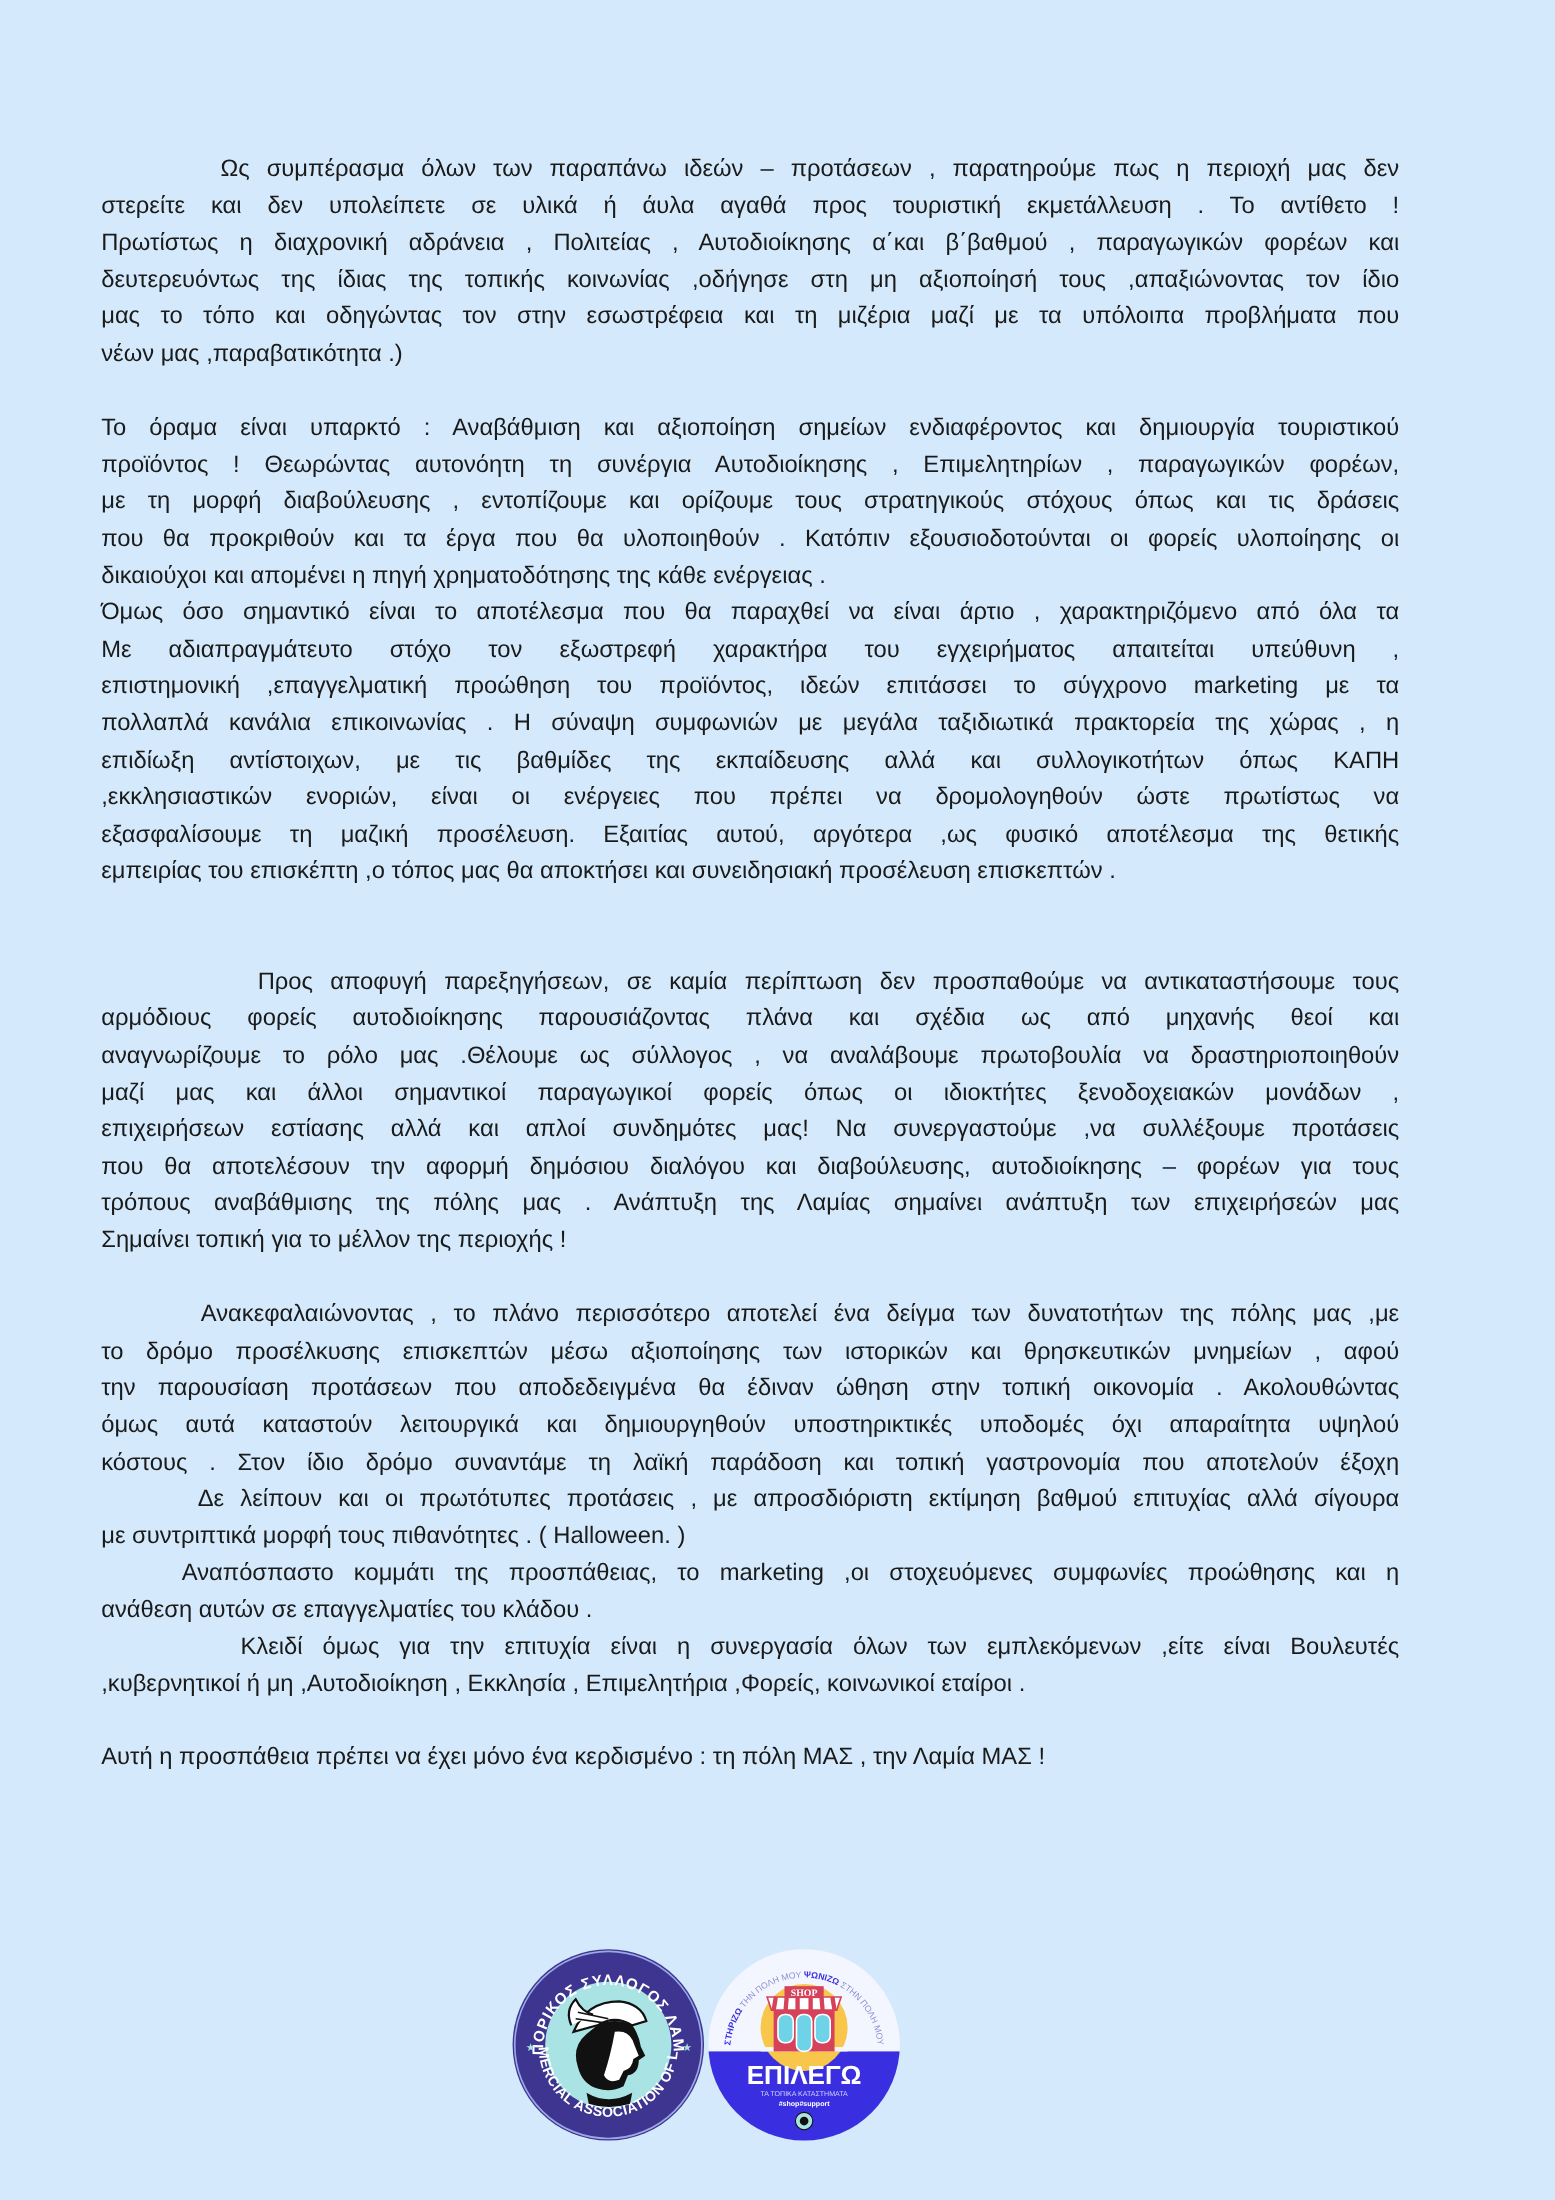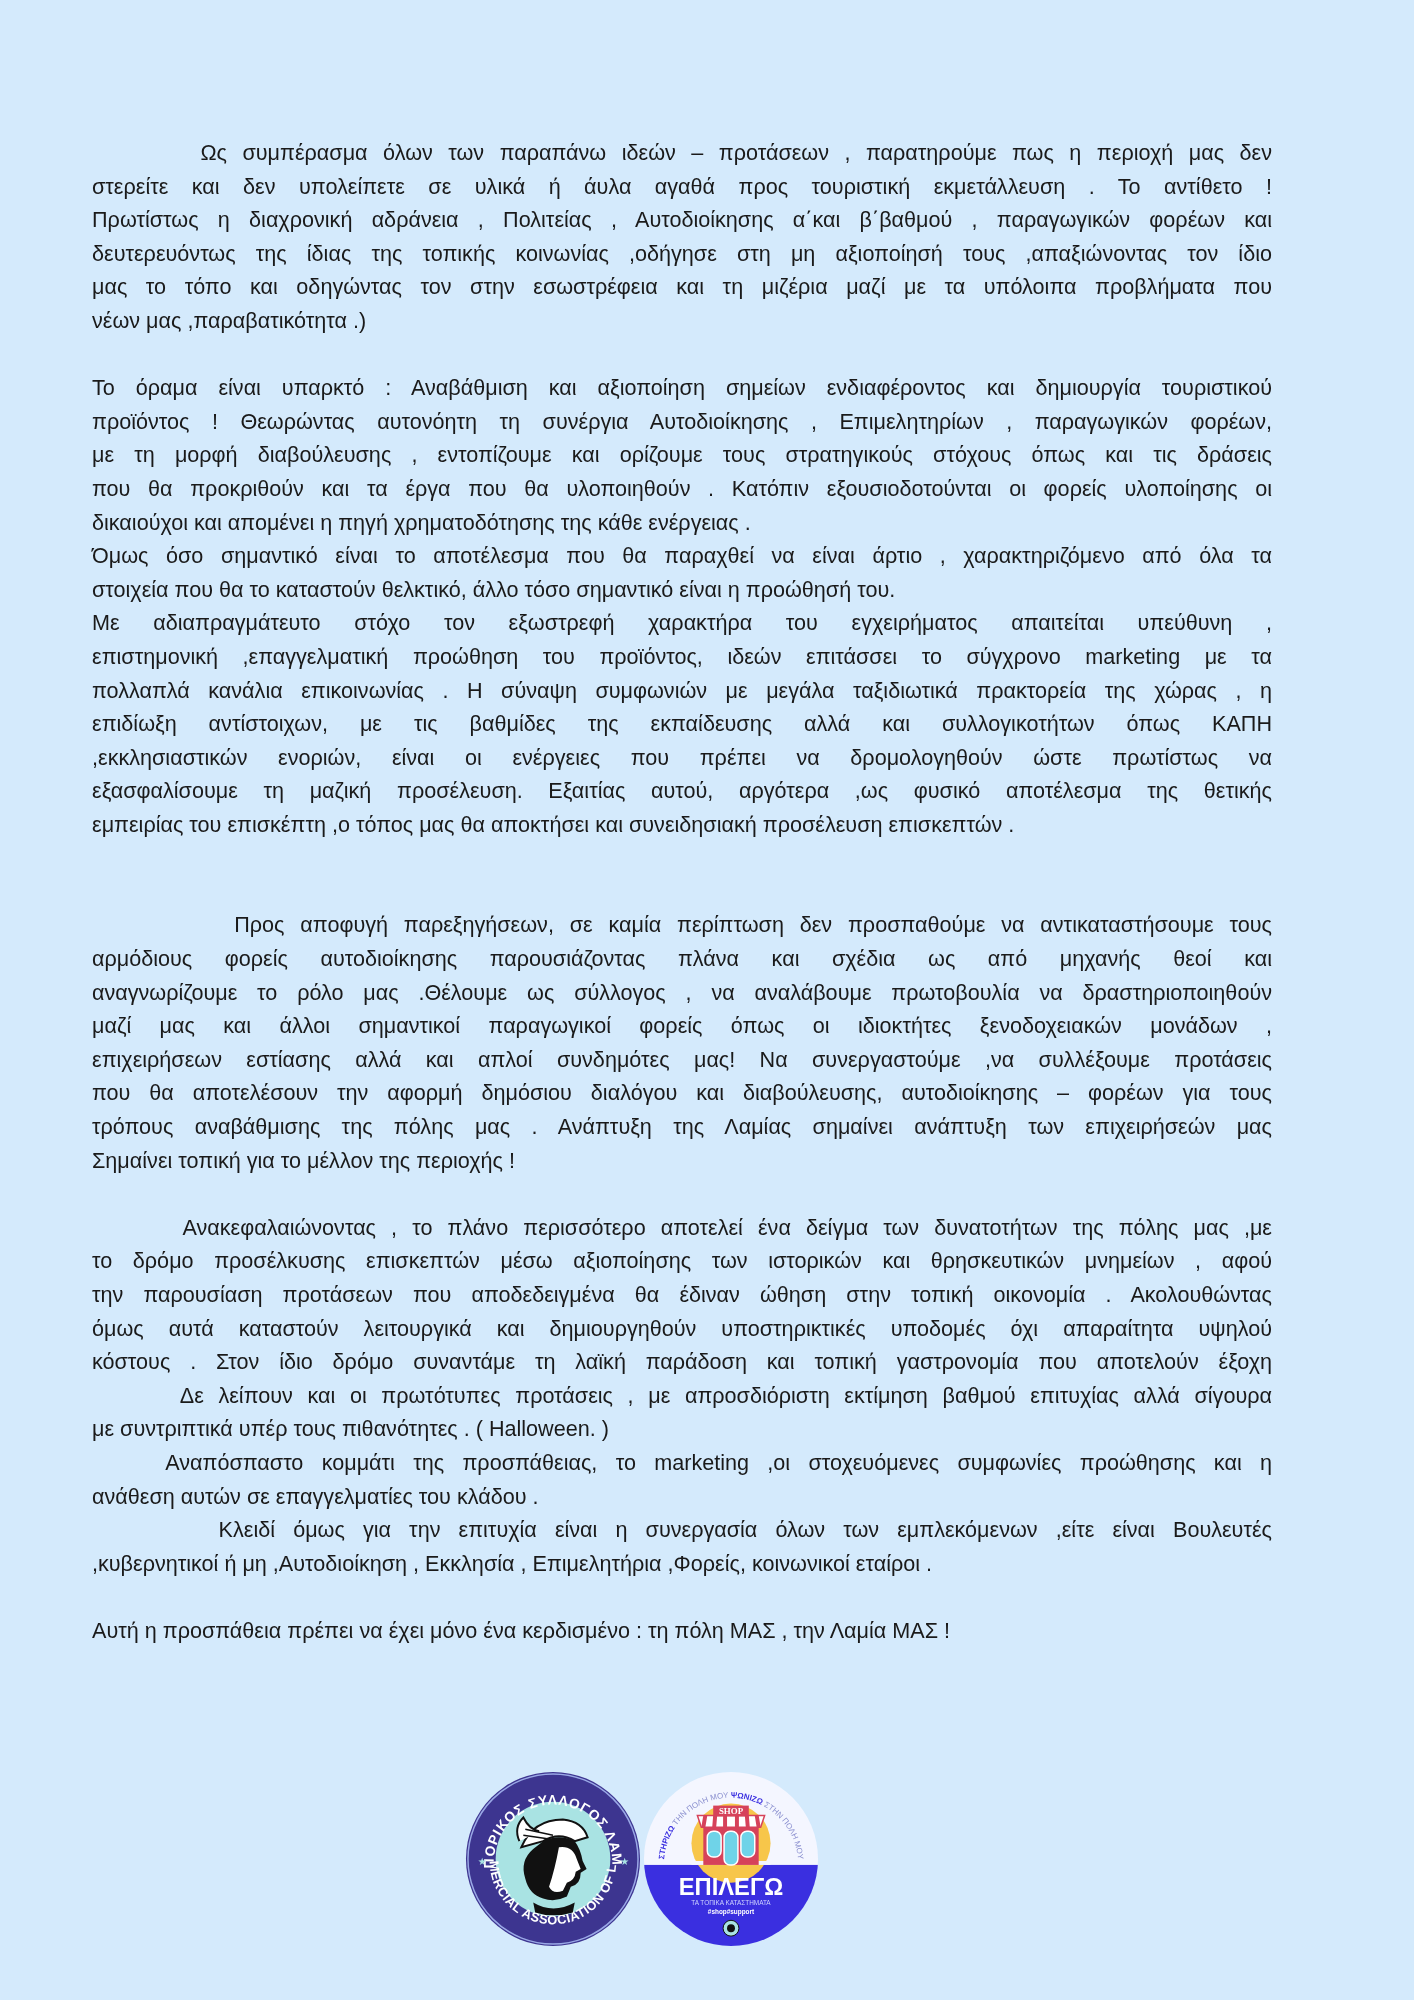--- a/index.html
+++ b/index.html
@@ -38,21 +38,20 @@
   <div class="gap1"></div>
   <p class="para">
     <span class="ln">Το όραμα είναι υπαρκτό : Αναβάθμιση και αξιοποίηση σημείων ενδιαφέροντος και δημιουργία τουριστικού</span>
     <span class="ln">προϊόντος ! Θεωρώντας αυτονόητη τη συνέργια Αυτοδιοίκησης , Επιμελητηρίων , παραγωγικών φορέων,</span>
     <span class="ln">με τη μορφή διαβούλευσης , εντοπίζουμε και ορίζουμε τους στρατηγικούς στόχους  όπως και τις δράσεις</span>
     <span class="ln">που θα προκριθούν και τα έργα που θα υλοποιηθούν . Κατόπιν εξουσιοδοτούνται οι φορείς υλοποίησης  οι</span>
     <span class="ln last">δικαιούχοι και απομένει η πηγή χρηματοδότησης της κάθε ενέργειας .</span>
   </p>
   <p class="para">
     <span class="ln">Όμως όσο σημαντικό είναι το αποτέλεσμα που θα παραχθεί να είναι άρτιο , χαρακτηριζόμενο από όλα τα</span>
-    <span class="ln last">στοιχεία που θα το καταστούν θελκτικό, άλλο τόσο σημαντικό είναι η προώθησή του.</span>
   </p>
   <p class="para">
     <span class="ln">Με αδιαπραγμάτευτο στόχο τον εξωστρεφή χαρακτήρα του εγχειρήματος απαιτείται υπεύθυνη ,</span>
     <span class="ln">επιστημονική ,επαγγελματική προώθηση του προϊόντος, ιδεών  επιτάσσει το σύγχρονο marketing με τα</span>
     <span class="ln">πολλαπλά κανάλια επικοινωνίας . Η σύναψη συμφωνιών με μεγάλα ταξιδιωτικά πρακτορεία της χώρας , η</span>
     <span class="ln">επιδίωξη αντίστοιχων, με τις βαθμίδες της εκπαίδευσης αλλά και συλλογικοτήτων όπως ΚΑΠΗ</span>
     <span class="ln">,εκκλησιαστικών ενοριών, είναι οι ενέργειες που πρέπει να δρομολογηθούν ώστε πρωτίστως να</span>
     <span class="ln">εξασφαλίσουμε τη μαζική προσέλευση. Εξαιτίας αυτού, αργότερα ,ως φυσικό αποτέλεσμα της θετικής</span>
     <span class="ln last">εμπειρίας του επισκέπτη ,ο τόπος μας θα αποκτήσει και συνειδησιακή προσέλευση επισκεπτών .</span>
   </p>
@@ -70,21 +69,21 @@
   <div class="gap1"></div>
   <p class="para">
     <span class="ln">&nbsp;&nbsp;&nbsp;&nbsp;&nbsp;&nbsp;Ανακεφαλαιώνοντας , το πλάνο περισσότερο αποτελεί ένα δείγμα των δυνατοτήτων της πόλης μας ,με</span>
     <span class="ln">το δρόμο προσέλκυσης επισκεπτών μέσω αξιοποίησης των ιστορικών και θρησκευτικών μνημείων , αφού</span>
     <span class="ln">την παρουσίαση  προτάσεων που αποδεδειγμένα θα έδιναν ώθηση στην τοπική οικονομία . Ακολουθώντας</span>
     <span class="ln">όμως αυτά καταστούν λειτουργικά και δημιουργηθούν υποστηρικτικές υποδομές όχι απαραίτητα υψηλού</span>
     <span class="ln">κόστους . Στον ίδιο δρόμο συναντάμε τη λαϊκή παράδοση και τοπική γαστρονομία που αποτελούν έξοχη</span>
   </p>
   <p class="para">
     <span class="ln">&nbsp;&nbsp;&nbsp;&nbsp;&nbsp;&nbsp;Δε λείπουν και οι πρωτότυπες προτάσεις , με απροσδιόριστη εκτίμηση βαθμού επιτυχίας αλλά σίγουρα</span>
-    <span class="ln last">με συντριπτικά υπέρ τους πιθανότητες . ( Halloween. )</span>
+    <span class="ln last">με συντριπτικά μορφή τους πιθανότητες . ( Halloween. )</span>
   </p>
   <p class="para">
     <span class="ln">&nbsp;&nbsp;&nbsp;&nbsp;Αναπόσπαστο κομμάτι της προσπάθειας, το marketing  ,οι στοχευόμενες συμφωνίες προώθησης και η</span>
     <span class="ln last">ανάθεση αυτών σε επαγγελματίες του κλάδου .</span>
   </p>
   <p class="para">
     <span class="ln">&nbsp;&nbsp;&nbsp;&nbsp;&nbsp;&nbsp;&nbsp;Κλειδί όμως για την επιτυχία είναι η συνεργασία όλων των εμπλεκόμενων ,είτε είναι Βουλευτές</span>
     <span class="ln last">,κυβερνητικοί ή μη ,Αυτοδιοίκηση , Εκκλησία , Επιμελητήρια ,Φορείς, κοινωνικοί εταίροι .</span>
   </p>
   <div class="gap1"></div>

